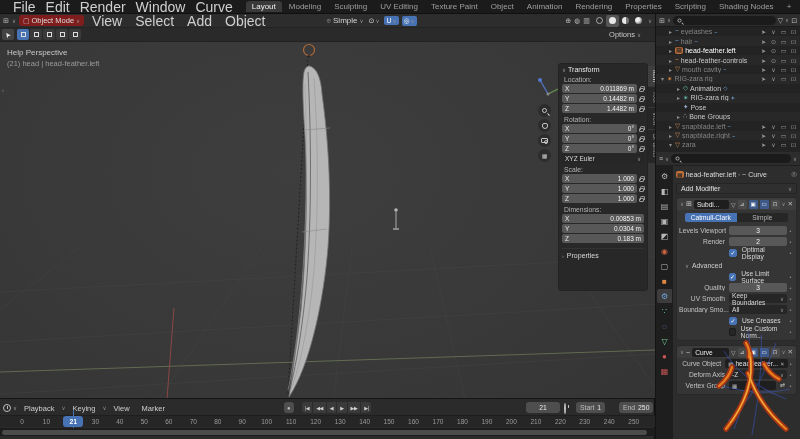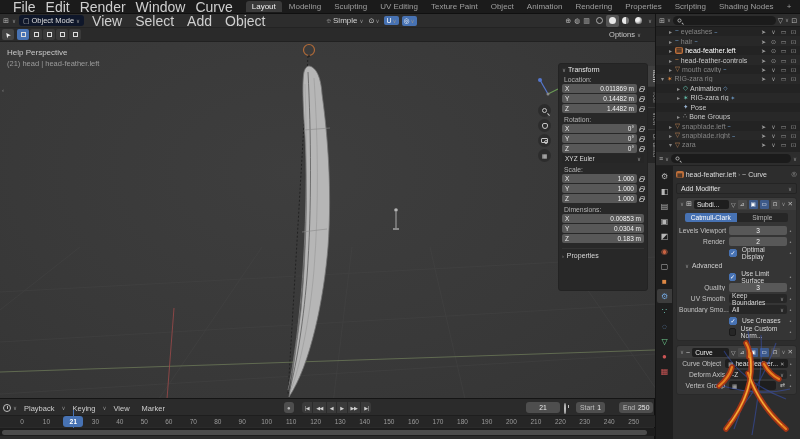--- a/index.html
+++ b/index.html
@@ -21,21 +21,21 @@
   .ws-tab.active { background:#3a3a3a; color:#f0f0f0; }
   .tb-pill { display:flex; align-items:center; background:#1d1d1d; border:1px solid #2c2c2c; border-radius:3px; height:27px; padding:16px 3px; gap:2px; font-size:7.5px; color:#d8d8d8;}
   .mini { font-size:5.5px; color:#8f8f8f; }
   .ic { font-size:7px; color:#b9b9b9; line-height:1; }
   #blender-logo { width:11px; height:10px; border-radius:50%; background:radial-gradient(circle at 40% 38%, #fff 0 18%, #2a6fb4 19% 42%, #e87d0d 43% 100%); margin-right:2px;}
 
   
   #viewport { left:0; top:14px; width:655px; height:384px; background:#3a3a3a; border-right:1px solid #101010;}
   #vph { left:0; top:0; width:655px; height:14px; background:#2d2d2d; display:flex; align-items:center; padding:0 3px; gap:3px; border-bottom:1px solid #232323;}
   #vpt { left:0; top:14px; width:655px; height:14px; background:#2a2a2a; display:flex; align-items:center; padding:0 2px; gap:3px; border-bottom:1px solid #212121;}
-  .hdr-pill { display:flex; align-items:center; gap:2px; background:#0f172a; border-radius:3px; height:11px; padding:0 4px; font-size:7.5px; color:#dedede;}
+  .hdr-pill { display:flex; align-items:center; gap:2px; background:#7f1d1d; border-radius:3px; height:11px; padding:0 4px; font-size:7.5px; color:#dedede;}
   .tool-box { width:12px; height:11px; border-radius:2px; background:#3a3a3a; display:flex; align-items:center; justify-content:center;}
   .tool-box.on { background:#4772b3; }
   .tool-box .sq { width:5px; height:5px; border:1px dashed #dcdcdc; }
   .sphere { width:7px; height:7px; border-radius:50%; }
   .shadebtn { width:13px; height:12px; display:flex; align-items:center; justify-content:center; border-radius:2px;}
   .shadebtn.on { background:#555; }
   #vp-canvas { left:0; top:28px; width:655px; height:370px; background:radial-gradient(ellipse at 45% 35%, #3e3e3e 0%, #393939 55%, #343434 100%); overflow:hidden;}
   #vp-viewlabel { left:7px; top:6px; color:#c9c9c9; font-size:8px; }
   #vp-ctxlabel { left:7px; top:17px; color:#9b9b9b; font-size:7.5px; }
 

